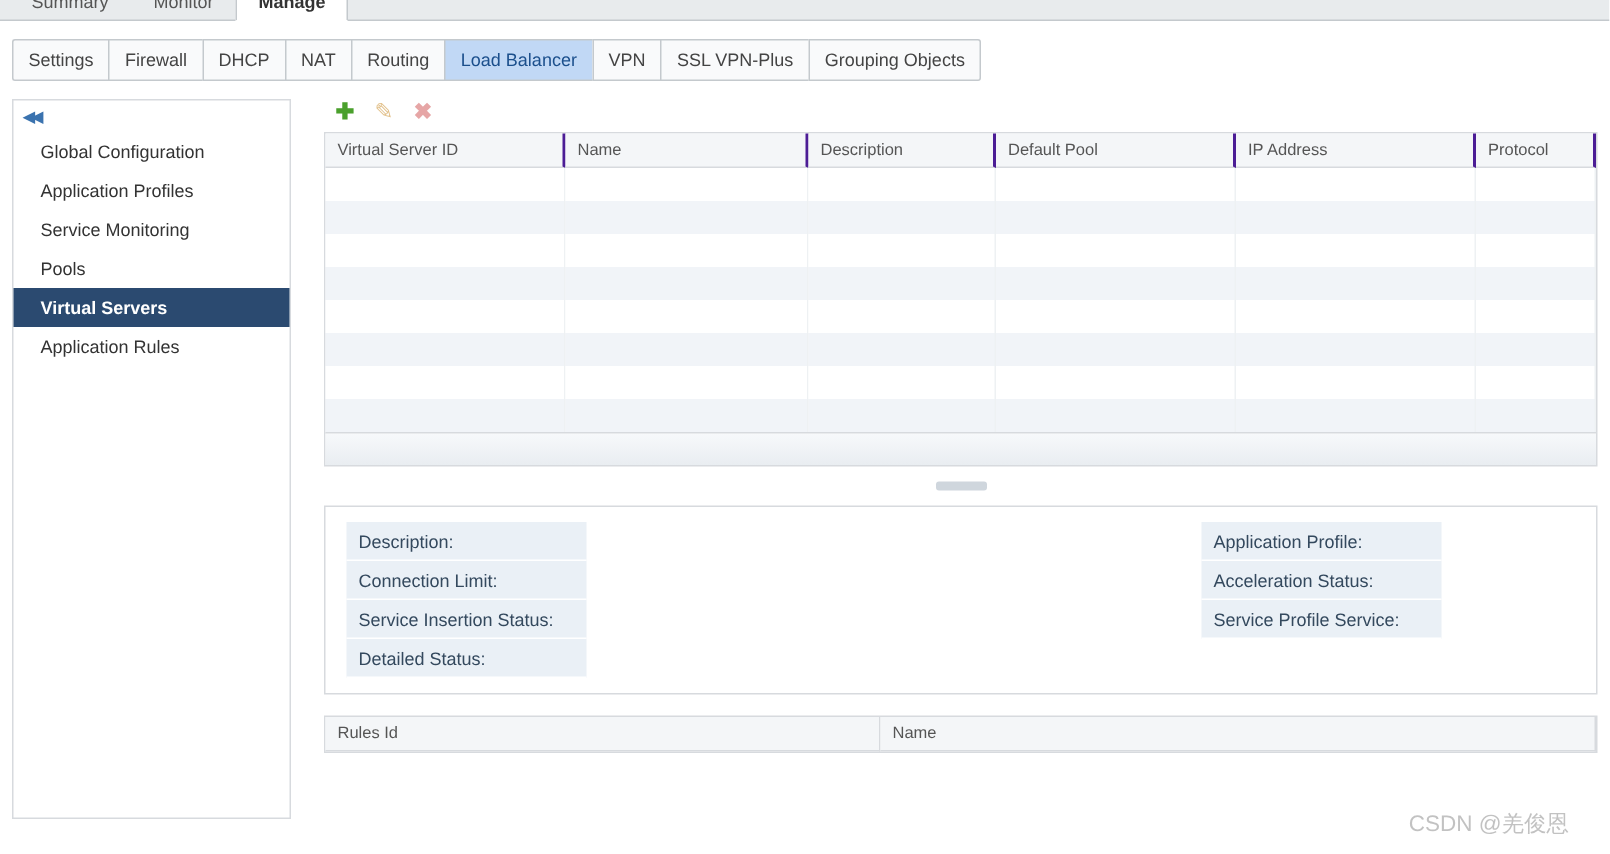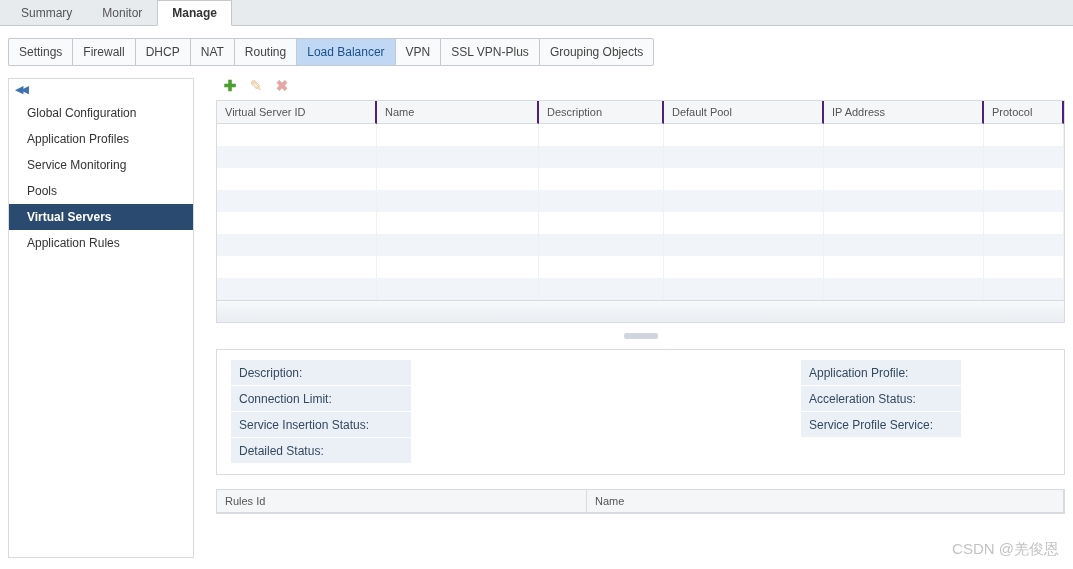--- a/index.html
+++ b/index.html
@@ -8,21 +8,21 @@
     font-family: Arial, Helvetica, sans-serif;
     font-size: 12px;
     color: #333;
     background: #fff;
     width: 1073px;
   }
   
   .top-tabs {
     background: #e8ebed;
     border-bottom: 1px solid #c4c9cd;
-    height: 26px;
+    height: 14px;
     display: flex;
     align-items: flex-end;
     padding-left: 6px;
   }
   .top-tab {
     padding: 5px 14px 5px 14px;
     color: #555;
     cursor: pointer;
     position: relative;
     top: 1px;
@@ -146,38 +146,38 @@
   .detail-row { display:flex; height:26px; align-items:center; }
   .detail-label {
     background:#eaf0f6;
     height:100%;
     display:flex;align-items:center;
     padding:0 8px;
     color:#34495e;
     font-size:12px;
     border-bottom:1px solid #fff;
   }
-  .detail-col.left .detail-label{ width:180px; }
+  .detail-col.left .detail-label{ width:160px; }
   .detail-col.right .detail-label{ width:160px; }
   .detail-value { flex:1; padding:0 8px; }
   
   .rule-grid {
     margin-top: 14px;
     border:1px solid #d7dade;
   }
   .rule-head{display:flex}
   .rule-head .rcell{
     background:#f4f6f8;color:#555;font-size:11px;
     border-right:1px solid #d7dade;border-bottom:1px solid #d7dade;
     padding:5px 8px;
   }
   .rc1{flex:0 0 370px}.rc2{flex:1}
   
   .wm{
-    position:fixed; right:14px; bottom:10px; color:rgba(120,120,120,.45);
+    position:fixed; right:27px; bottom:10px; color:rgba(120,120,120,.45);
     font-size:15px; font-family: "Microsoft YaHei", sans-serif; pointer-events:none;
   }
 </style>
 </head>
 <body>
 
 <div class="top-tabs">
   <div class="top-tab">Summary</div>
   <div class="top-tab">Monitor</div>
   <div class="top-tab active">Manage</div>

